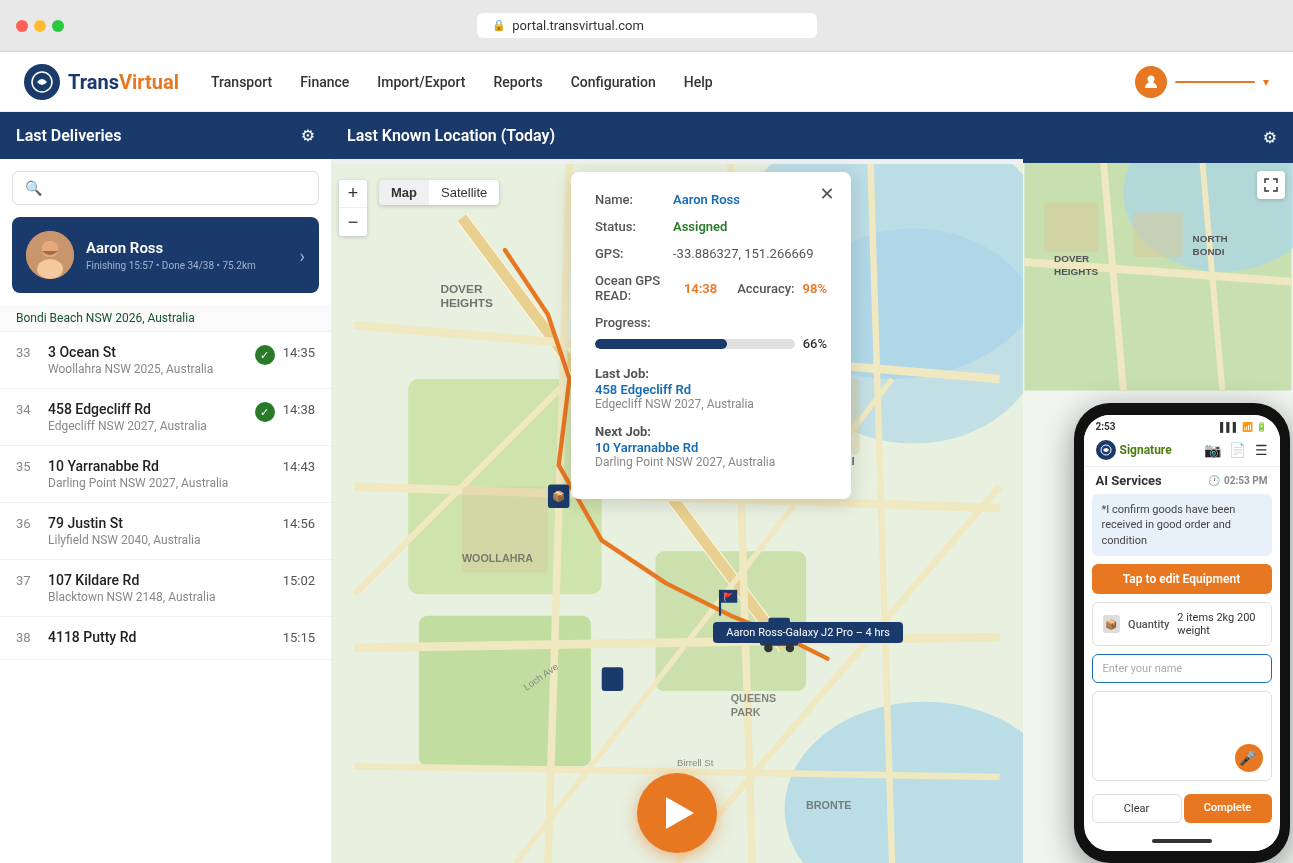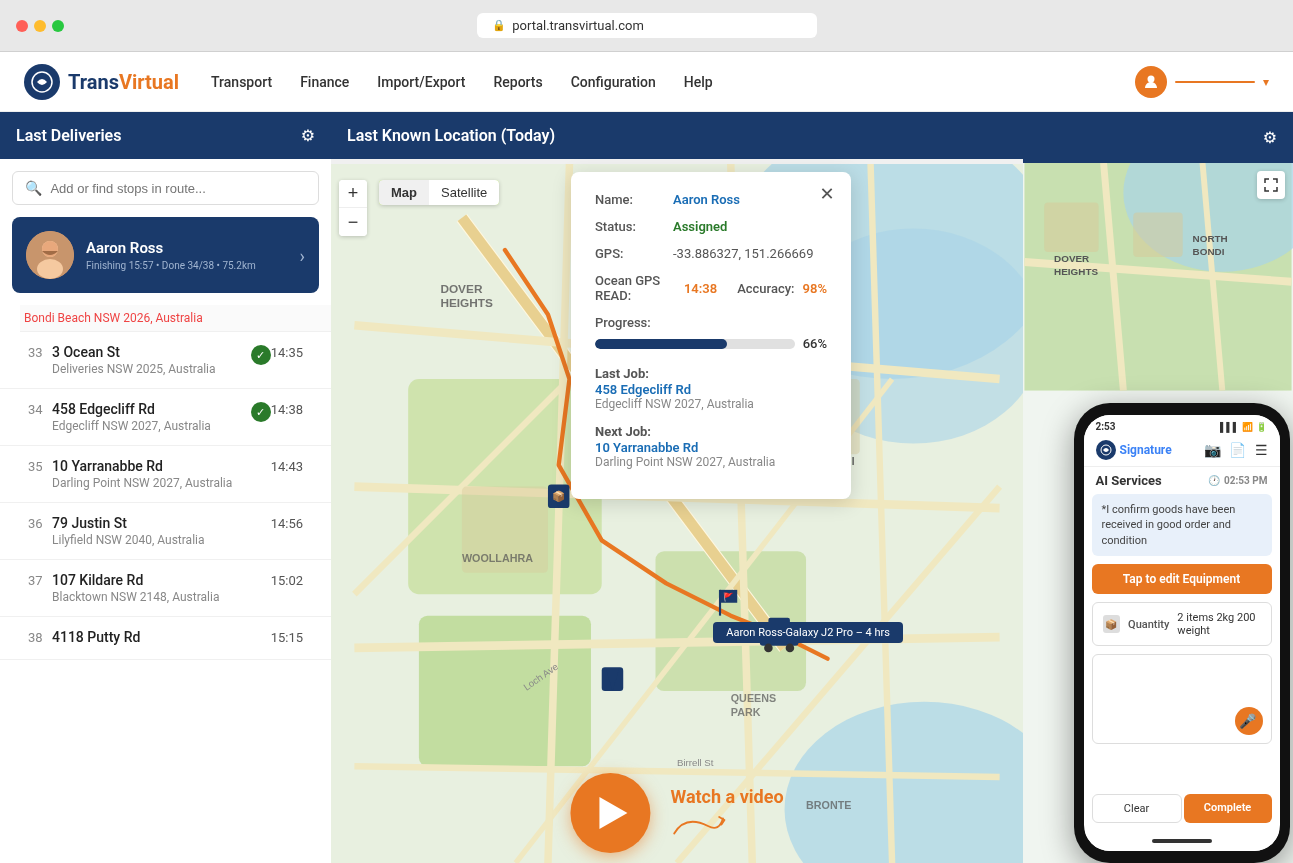--- a/index.html
+++ b/index.html
@@ -193,40 +193,39 @@
     }
     .driver-avatar svg { width: 48px; height: 48px; }
     .driver-info { flex: 1; }
     .driver-name { color: white; font-weight: 600; font-size: 15px; }
     .driver-detail { color: #a0b4d0; font-size: 10px; margin-top: 3px; }
     .driver-arrow { color: #a0b4d0; font-size: 18px; }
 
     
     .delivery-list { overflow-y: auto; flex: 1; }
     .delivery-item {
-      padding: 12px 28px;
+      padding: 12px 16px;
       border-bottom: 1px solid #f0f0f0;
       display: flex;
       align-items: flex-start;
-      gap: 0;
+      gap: 8px;
     }
     .stop-number {
       color: #888;
       font-size: 13px;
       width: 24px;
       flex-shrink: 0;
       padding-top: 1px;
     }
     .delivery-separator {
-      padding: 6px 4px;
-      color: #ef4444;
+      padding: 6px 16px;
+      color: #14532d;
       font-size: 12px;
       background: #fafafa;
       border-bottom: 1px solid #f0f0f0;
-      margin-left: 20px;
     }
     .stop-info { flex: 1; }
     .stop-name { font-size: 14px; font-weight: 500; color: #222; }
     .stop-address { font-size: 12px; color: #888; margin-top: 2px; }
     .stop-time { font-size: 13px; color: #555; flex-shrink: 0; padding-top: 1px; }
     .check-circle {
       width: 20px; height: 20px;
       background: #2a7a2a;
       border-radius: 50%;
       display: flex;
@@ -475,21 +474,21 @@
       border-radius: 50%;
       display: flex;
       align-items: center;
       justify-content: center;
       color: white;
       font-size: 9px;
     }
     .phone-logo-text {
       font-size: 12px;
       font-weight: 700;
-      color: #3b82f6;
+      color: #4d7c0f;
     }
     .phone-header-actions {
       display: flex;
       gap: 8px;
       color: #333;
       font-size: 14px;
     }
 
     .phone-section-title {
       padding: 6px 12px;
@@ -731,21 +730,20 @@
 
 <div class="main-content">
 
   <div class="left-panel">
     <div class="panel-header">
       <span class="panel-title">Last Deliveries</span>
       <span class="gear-btn">⚙</span>
     </div>
     <div class="search-box">
       <span class="search-icon">🔍</span>
-      <input class="search-input" type="text" placeholder="Add or find stops in route..." style="">
     </div>
 
     <div class="driver-card">
       <div class="driver-avatar">
 
         <svg viewBox="0 0 48 48" xmlns="http://www.w3.org/2000/svg">
           <circle cx="24" cy="24" r="24" fill="#c8956c"></circle>
           <circle cx="24" cy="18" r="8" fill="#f5c9a0"></circle>
           <ellipse cx="24" cy="38" rx="13" ry="10" fill="#f5c9a0"></ellipse>
           <circle cx="24" cy="18" r="8" fill="#e8a87c"></circle>
@@ -763,21 +761,21 @@
     <div class="delivery-list">
 
       <div class="delivery-separator">
         <span>Bondi Beach NSW 2026, Australia</span>
       </div>
 
       <div class="delivery-item">
         <span class="stop-number">33</span>
         <div class="stop-info">
           <div class="stop-name">3 Ocean St</div>
-          <div class="stop-address">Deliveries NSW 2025, Australia</div>
+          <div class="stop-address">Woollahra NSW 2025, Australia</div>
         </div>
         <div class="check-circle">✓</div>
         <span class="stop-time">14:35</span>
       </div>
 
       <div class="delivery-item">
         <span class="stop-number">34</span>
         <div class="stop-info">
           <div class="stop-name">458 Edgecliff Rd</div>
           <div class="stop-address">Edgecliff NSW 2027, Australia</div>
@@ -969,27 +967,20 @@
         <span class="popup-section-label">Next Job:</span>
         <div class="popup-section-value">10 Yarranabbe Rd</div>
         <div class="popup-section-sub">Darling Point NSW 2027, Australia</div>
       </div>
     </div>
 
     <div class="video-section">
       <div style="display:flex; align-items:center; gap:20px;">
         <div class="play-button">
           <div class="play-triangle"></div>
-        </div>
-        <div style="display:flex;flex-direction:column;align-items:flex-start;gap:4px;">
-          <span class="watch-video-text">Watch a video</span>
-          <svg class="video-arrow" viewBox="0 0 80 40" xmlns="http://www.w3.org/2000/svg">
-            <path d="M5 30 Q20 5 50 20 Q65 28 70 10" stroke="#e87722" stroke-width="2.5" fill="none" stroke-linecap="round"></path>
-            <path d="M65 8 L72 12 L68 18" stroke="#e87722" stroke-width="2.5" fill="none" stroke-linecap="round" stroke-linejoin="round"></path>
-          </svg>
         </div>
       </div>
     </div>
   </div>
 
   <div style="display:flex;flex-direction:column;width:270px;flex-shrink:0;background:#f0f5f0;position:relative;">
 
     <div style="height:52px;background:#1a3a6b;display:flex;align-items:center;justify-content:flex-end;padding:0 16px;">
       <span style="color:white;cursor:pointer;font-size:16px;">⚙</span>
     </div>
@@ -1058,20 +1049,23 @@
           </div>
 
           <div class="tap-edit-btn">Tap to edit Equipment</div>
 
           <div class="quantity-row">
             <div class="quantity-icon">📦</div>
             <span class="quantity-label">Quantity</span>
             <span class="quantity-value">2 items 2kg 200 weight</span>
           </div>
 
+          <div class="name-input-phone">
+            <span style="color:#aaa;">Enter your name</span>
+          </div>
 
           <div class="signature-area">
             <div class="signature-mic">🎤</div>
           </div>
 
           <div class="phone-action-btns">
             <div class="phone-btn-clear">Clear</div>
             <div class="phone-btn-complete">Complete</div>
           </div>
 

